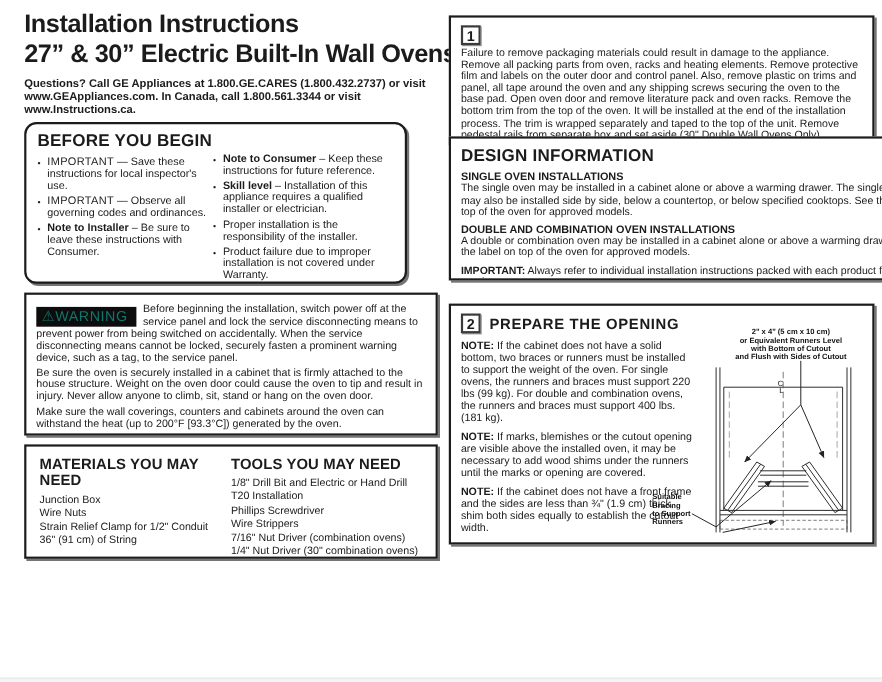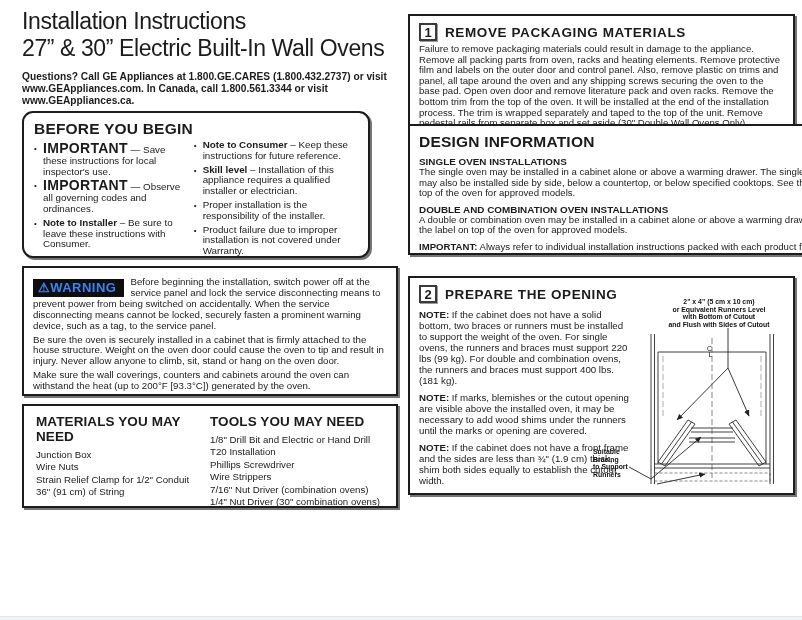--- a/index.html
+++ b/index.html
@@ -9,41 +9,41 @@
     font-family:"Liberation Sans", sans-serif; color:#1b1b1b; overflow:hidden;
   }
   .bottom-strip { position:absolute; left:0; top:616px; width:802px; height:4px; background:#f3f4f6; border-top:1px solid #e3e5e8; }
 
   .box {
     position:absolute; background:#fff; border:2px solid #1c1c1c;
     box-shadow:2px 2px 0 rgba(25,25,25,0.6);
   }
 
   
-  .title { position:absolute; left:22px; top:8px; font-size:23px; font-weight:normal; line-height:27px; letter-spacing:-0.4px; }
+  .title { position:absolute; left:22px; top:8px; font-size:23px; font-weight:bold; line-height:27px; letter-spacing:-0.4px; }
   .questions { position:absolute; left:22px; top:71px; width:380px; font-size:10.2px; font-weight:bold; line-height:12px; }
 
   
   .h2 { font-size:15.5px; font-weight:bold; letter-spacing:0.2px; }
 
   
   .before-box { left:22px; top:111px; width:348px; height:147px; padding:7px 10px; overflow:hidden;border-radius:11px; }
   .before-cols { display:flex; margin-top:2px; }
   .before-col-l { width:172px; }
   .before-col-r { width:184px; margin-left:6px; }
   .intro { font-size:9.9px; font-weight:bold; line-height:11.5px; }
   .blt-row { display:flex; margin-top:3px; font-size:9.8px; line-height:10.8px; }
   .blt { width:9px; flex:none; font-size:8px; line-height:11px; }
-  .lead-big { font-size:14px; font-weight:bold; letter-spacing:0.3px; }
+  .lead-big { font-size:10px; font-weight:normal; letter-spacing:0.3px; }
   .lead-sm { font-weight:bold; }
 
   
   .safety-box { left:22px; top:266px; width:376px; height:130px; padding:6px 9px; overflow:hidden; }
   .warn-badge {
-    float:left; background:#0d0d0d; color:#3b82f6; font-weight:bold; font-size:13px;
+    float:left; background:#0d0d0d; color:#0f766e; font-weight:normal; font-size:13px;
     padding:1px 8px 2px 5px; margin:2px 6px 1px 0; letter-spacing:0.5px; line-height:15px;text-align:center;
   }
   .safety-box p { font-size:9.7px; line-height:10.9px; margin-top:3px; }
 
   
   .mat-box { left:22px; top:404px; width:376px; height:104px; padding:8px 12px; overflow:hidden; display:flex; }
   .mat-col { width:50%; }
   .h3 { font-size:13.5px; font-weight:bold; letter-spacing:0.1px; }
   .mat-list { margin-top:5px; font-size:9.7px; line-height:12.4px; }
 
@@ -75,21 +75,21 @@
 <body>
 
 <div class="page">
 
   <div class="title">
     <div>Installation Instructions</div>
     <div>27” &amp; 30” Electric Built-In Wall Ovens</div>
   </div>
   <div class="questions">
     <div>Questions? Call GE Appliances at 1.800.GE.CARES (1.800.432.2737) or visit</div>
-    <div>www.GEAppliances.com. In Canada, call 1.800.561.3344 or visit www.GEAppliances.ca.</div>
+    <div>www.GEAppliances.com. In Canada, call 1.800.561.3344 or visit www.Instructions.ca.</div>
   </div>
 
   <div class="box before-box">
     <div class="h2">BEFORE YOU BEGIN</div>
     <div class="before-cols">
       <div class="before-col-l">
         <div class="blt-row">
           <span class="blt">•</span>
           <span><span class="lead-big">IMPORTANT</span><span> — Save these instructions for local inspector's use.</span></span>
         </div>
@@ -153,21 +153,20 @@
         <div>Wire Strippers</div>
         <div>7/16" Nut Driver (combination ovens)</div>
         <div>1/4" Nut Driver (30" combination ovens)</div>
       </div>
     </div>
   </div>
 
   <div class="box step1-box">
     <div class="step-head">
       <div class="step-num">1</div>
-      <div class="step-title">REMOVE PACKAGING MATERIALS</div>
     </div>
     <div class="step-body">Failure to remove packaging materials could result in damage to the appliance. Remove all packing parts from oven, racks and heating elements. Remove protective film and labels on the outer door and control panel. Also, remove plastic on trims and panel, all tape around the oven and any shipping screws securing the oven to the base pad. Open oven door and remove literature pack and oven racks. Remove the bottom trim from the top of the oven. It will be installed at the end of the installation process. The trim is wrapped separately and taped to the top of the unit. Remove pedestal rails from separate box and set aside (30" Double Wall Ovens Only).</div>
   </div>
 
   <div class="box design-box">
     <div class="h2">DESIGN INFORMATION</div>
     <div class="sub-head">SINGLE OVEN INSTALLATIONS</div>
     <p class="txt">The single oven may be installed in a cabinet alone or above a warming drawer. The single oven may also be installed side by side, below a countertop, or below specified cooktops. See the label on top of the oven for approved models.</p>
     <div class="sub-head">DOUBLE AND COMBINATION OVEN INSTALLATIONS</div>
     <p class="txt">A double or combination oven may be installed in a cabinet alone or above a warming drawer. See the label on top of the oven for approved models.</p>

